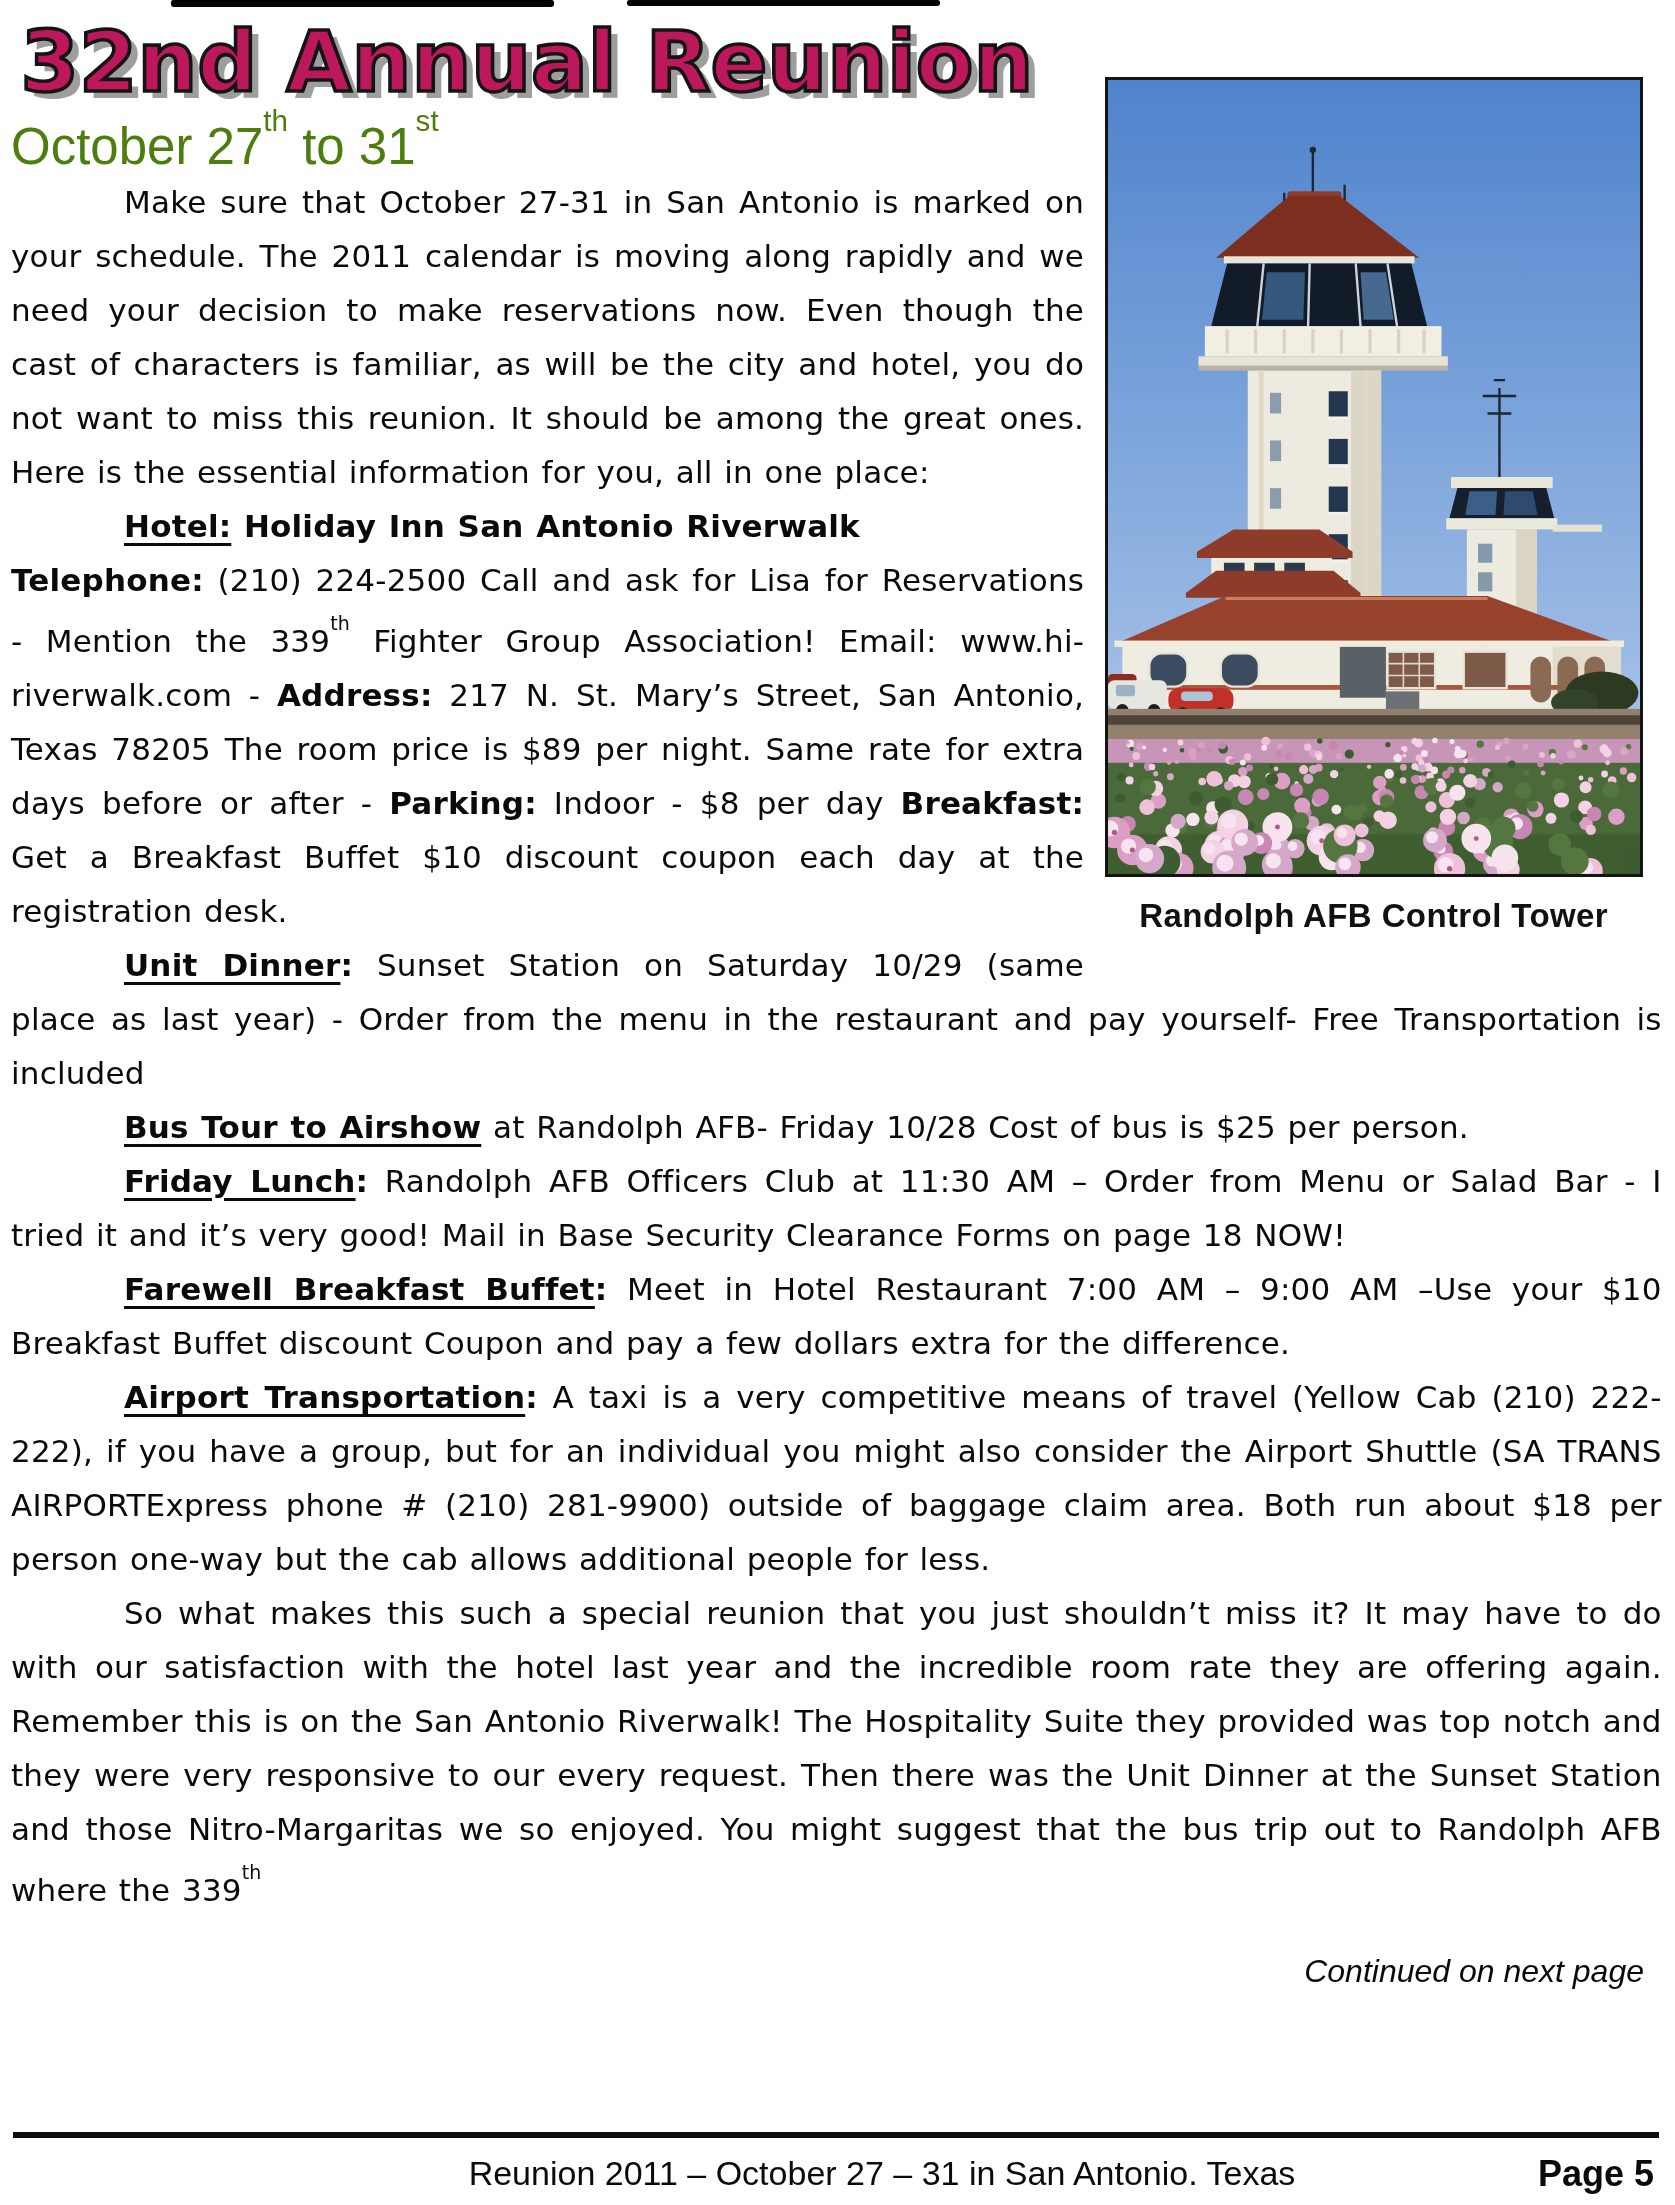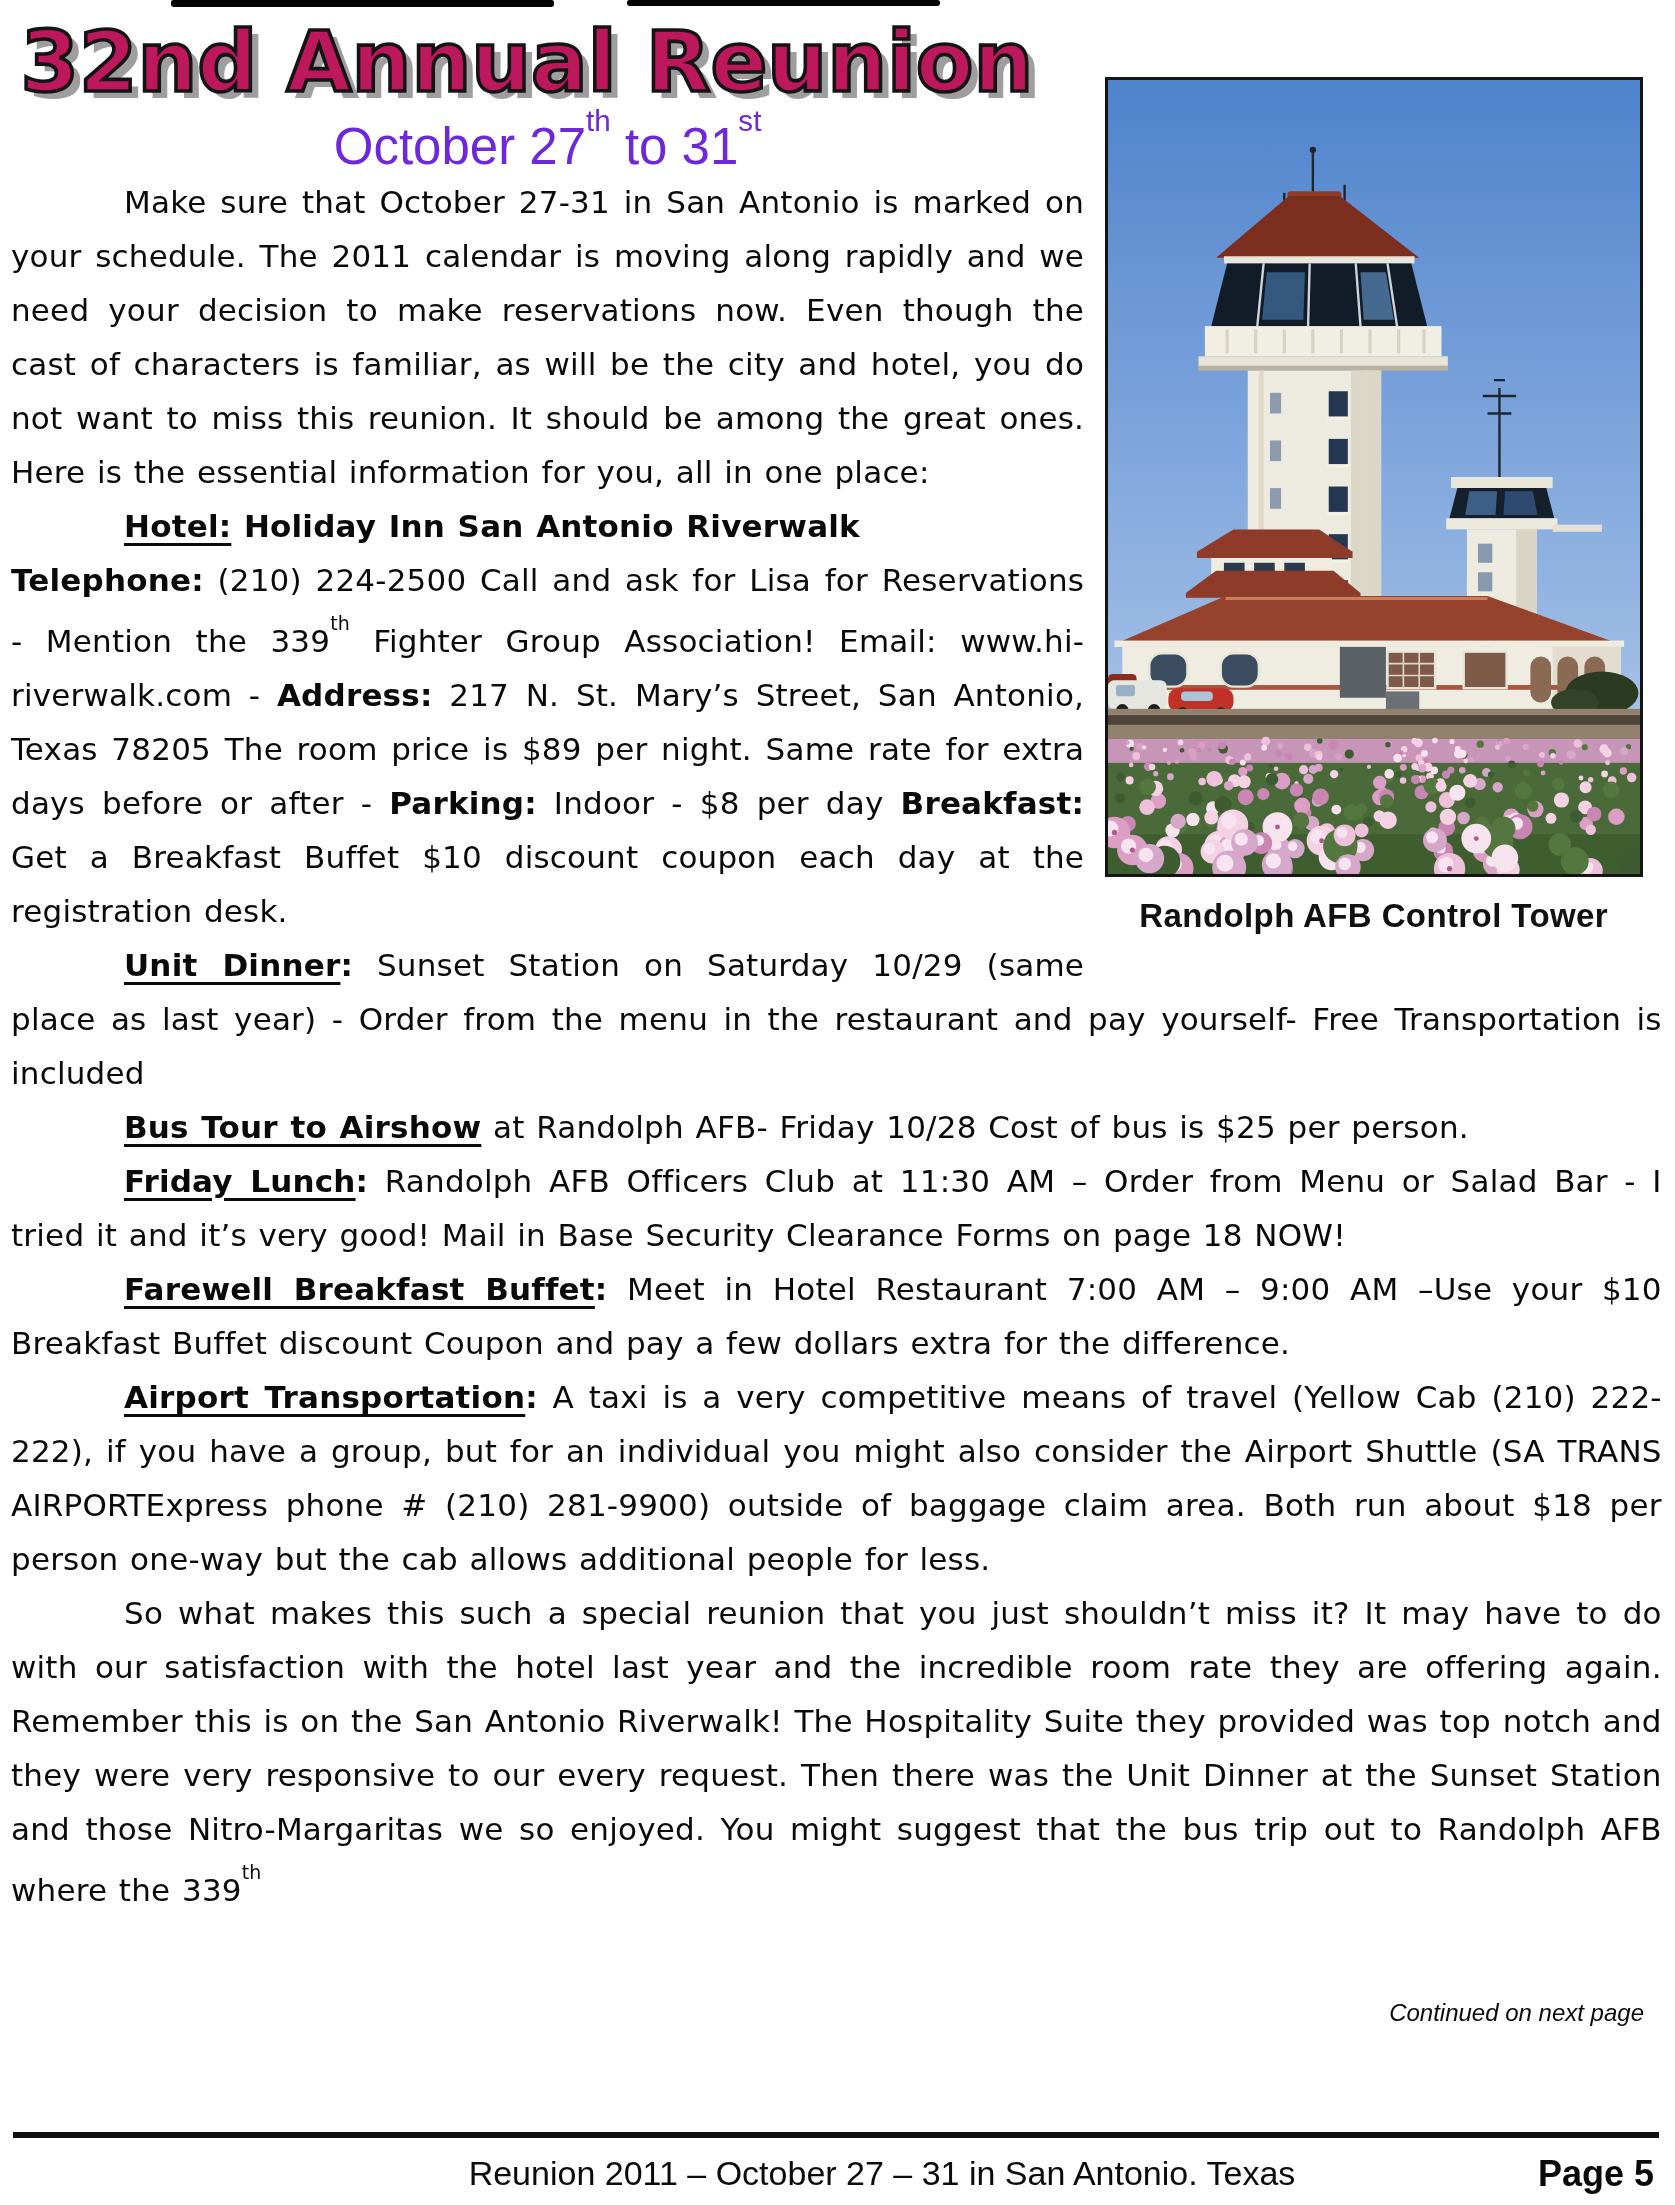--- a/index.html
+++ b/index.html
@@ -24,42 +24,42 @@
 
   
   .title {
     font-family:"DejaVu Sans", sans-serif; font-weight:bold;
     font-size:84px; line-height:1.25; white-space:nowrap; padding-left:9.5px;
     color:#be185d;
     -webkit-text-stroke:3.6px #141414;
     text-shadow:8px 7.1px 0 #9e9e9e;
   }
   .subtitle {
-    text-align:center; font-family:"Liberation Sans", sans-serif;
-    font-size:51px; line-height:1.12; margin-top:3.2px; color:#6d28d9;
+    text-align:left; font-family:"Liberation Sans", sans-serif;
+    font-size:51px; line-height:1.12; margin-top:3.2px; color:#4d7c0f;
   }
   .subtitle sup, .byline sup { font-size:58%; position:relative; top:-0.5em; }
   .byline {
     text-align:center; font-family:"Liberation Sans", sans-serif;
     font-size:43px; line-height:1.2; margin:6.4px 0 30px; color:#0b0b0b;
   }
 
   
   .body p {
     margin:0; font-size:31px; line-height:54px; text-align:justify;
     letter-spacing:0.2px; word-spacing:1.6px;
   }
   .ind { text-indent:113px; }
   .b  { font-weight:bold; }
   .bu { font-weight:bold; text-decoration:underline; text-decoration-thickness:3.2px; text-underline-offset:5.6px; }
   .body sup { font-size:19px; position:relative; top:-11px; letter-spacing:0; }
 
   .continued {
-    position:absolute; right:32px; top:1999px;
-    font-family:"Liberation Sans", sans-serif; font-style:italic; font-size:24px;
+    position:absolute; right:32px; top:1953px;
+    font-family:"Liberation Sans", sans-serif; font-style:italic; font-size:32px;
   }
 
   .footer-rule { position:absolute; left:12.7px; right:17.5px; top:2132px; height:5.6px; background:#0d0d0d; }
   .footer-center {
     position:absolute; left:0; right:0; top:2154px; text-align:center;
     font-family:"Liberation Sans", sans-serif; font-size:34px; color:#0b0b0b;
     transform:translateX(44px);
   }
   .page-number {
     position:absolute; right:22px; top:2153px;

